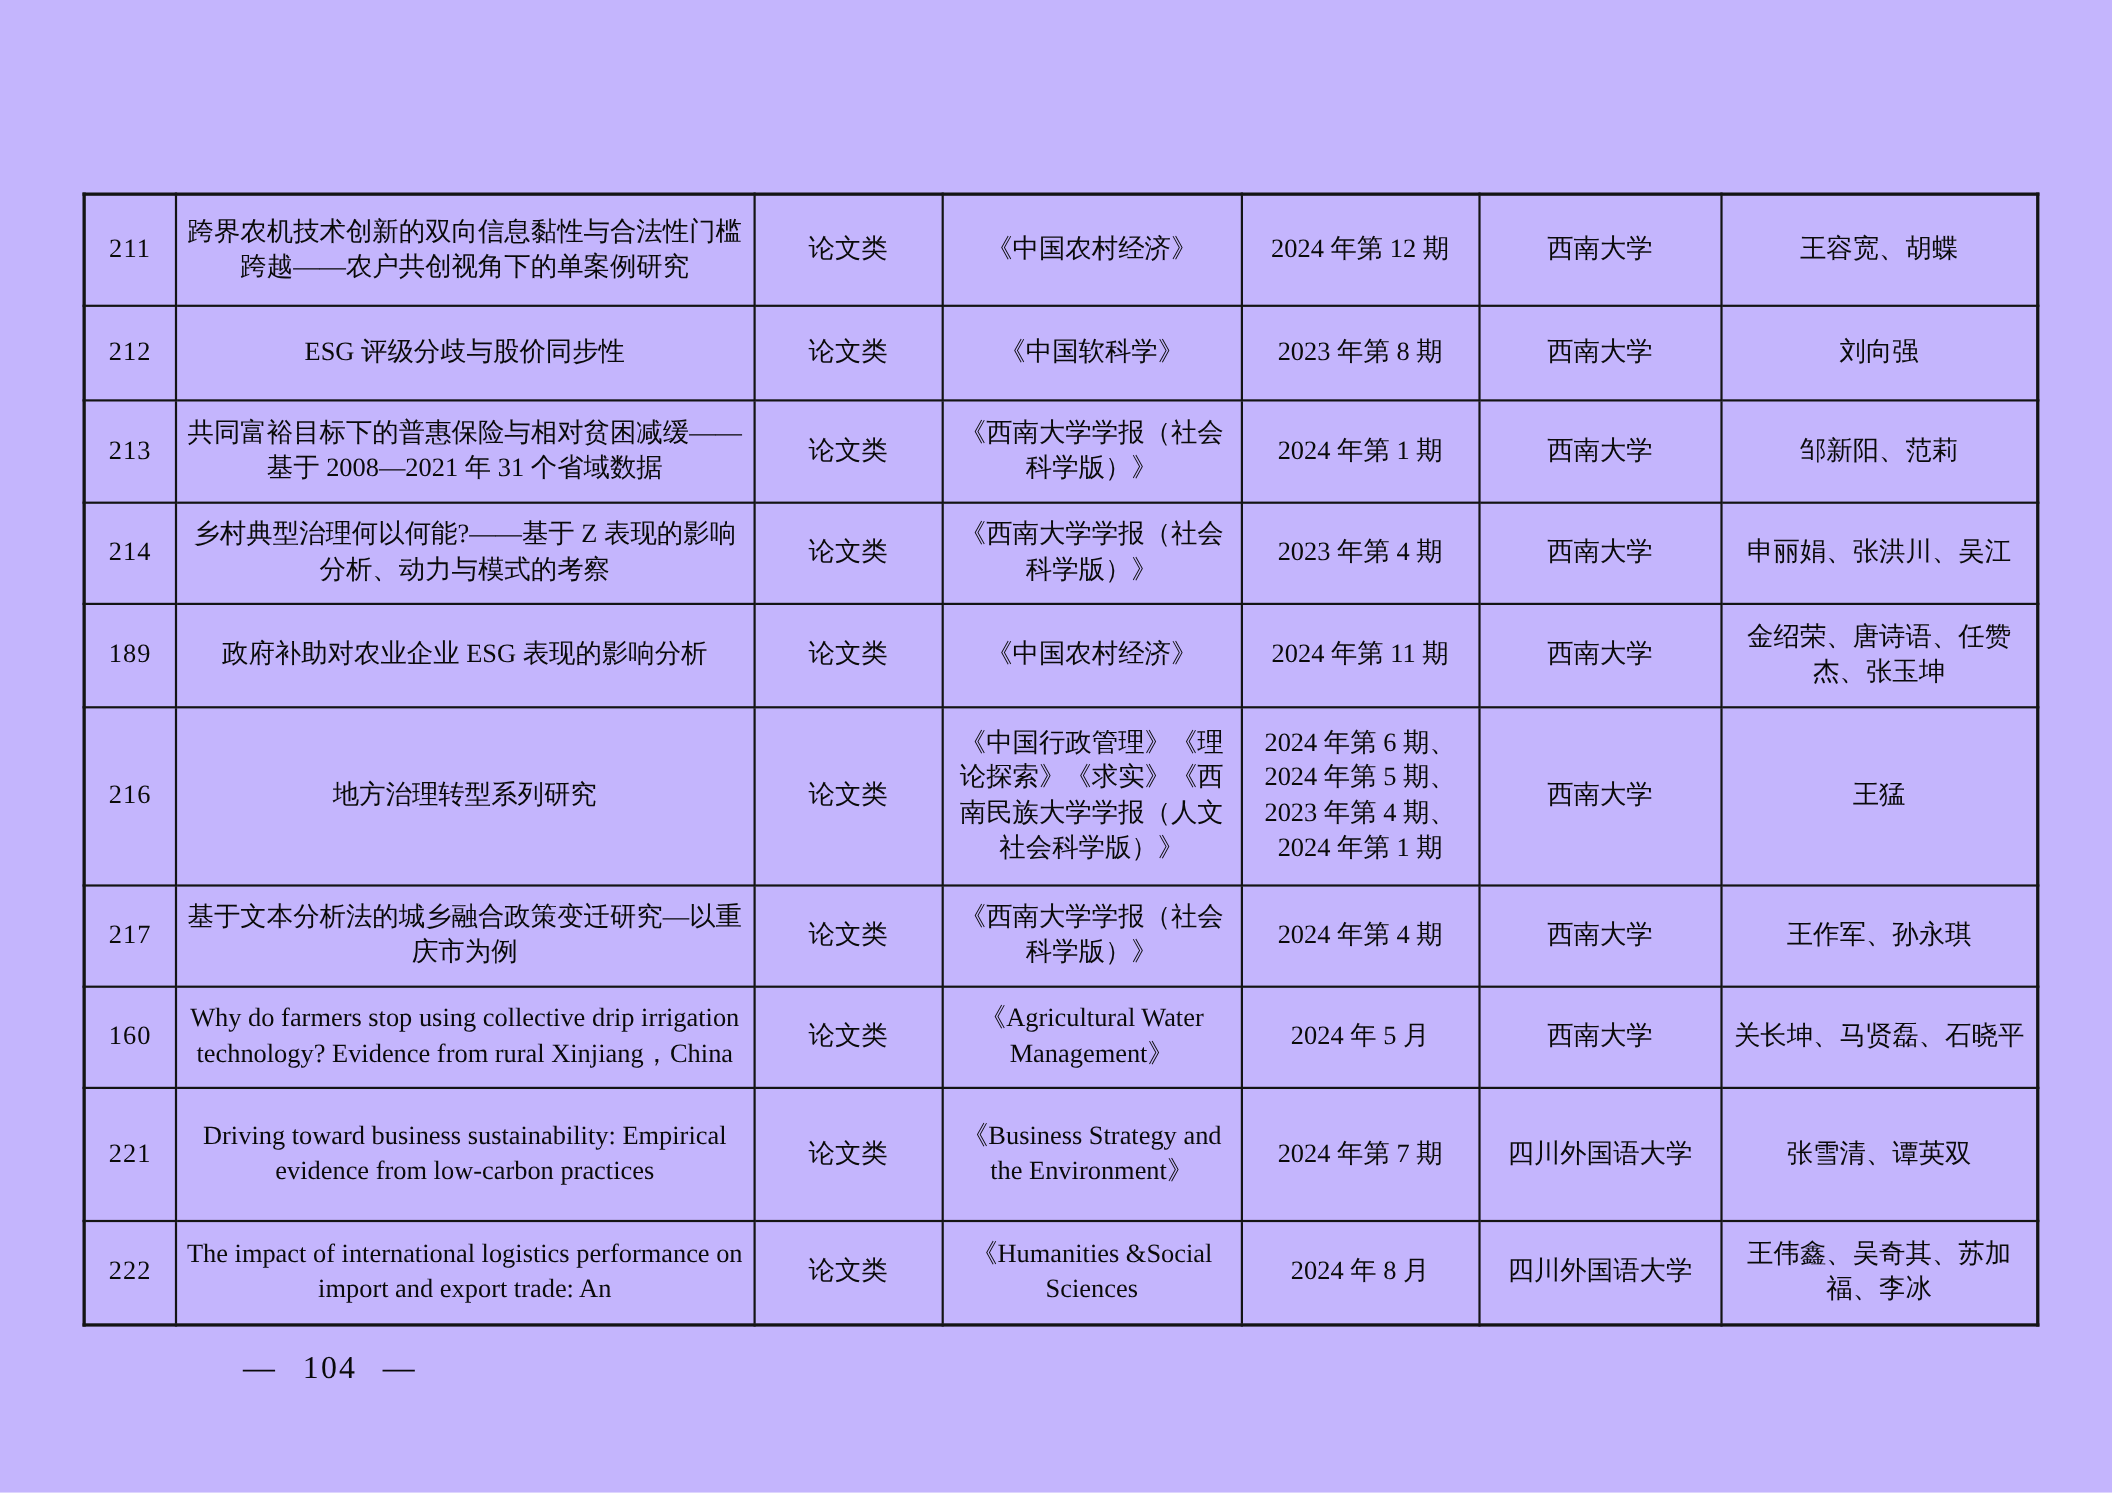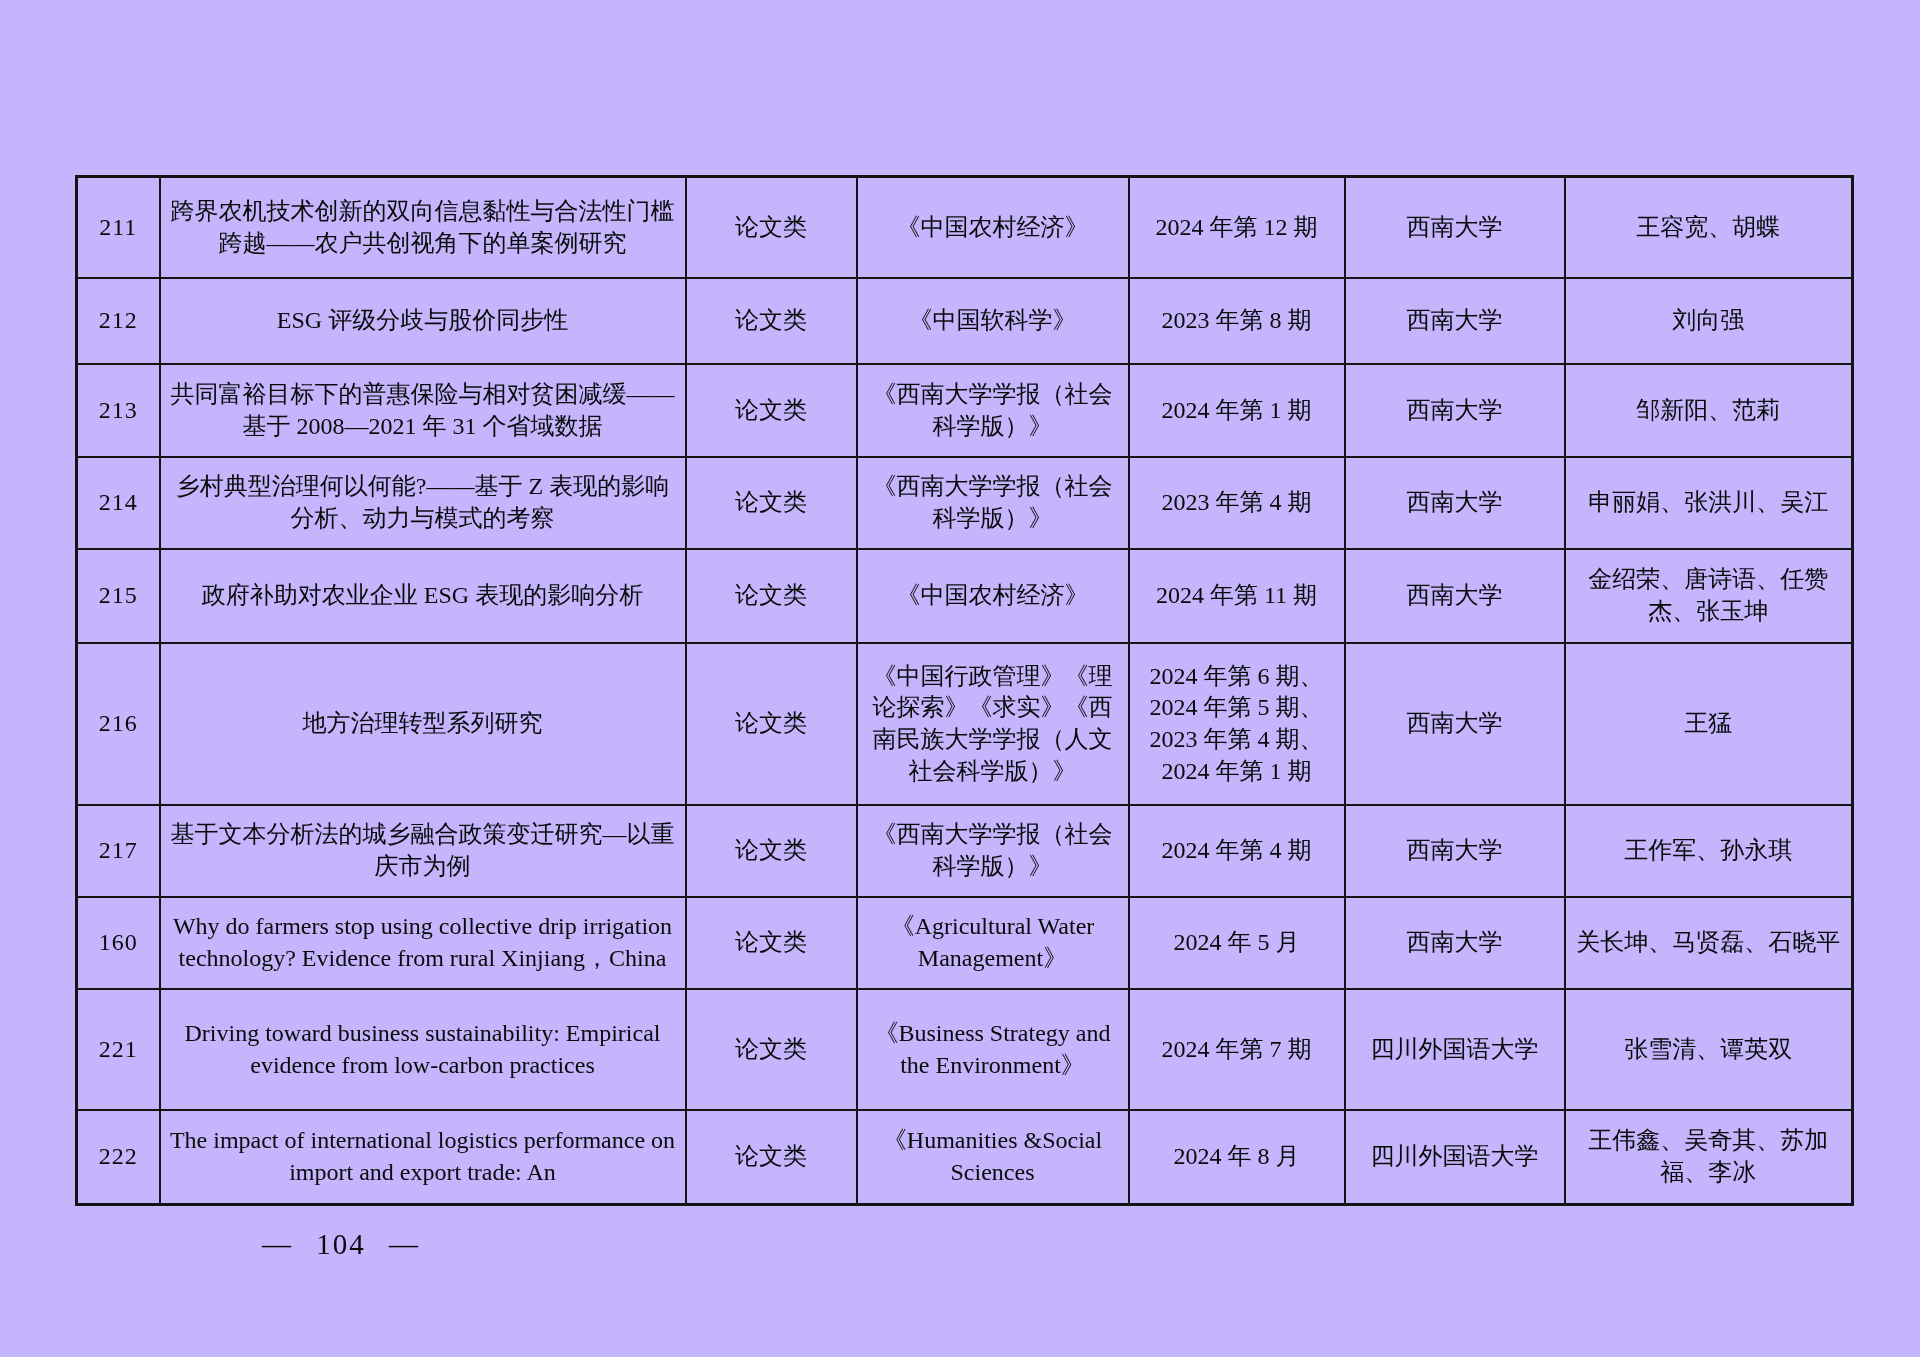--- a/index.html
+++ b/index.html
@@ -61,21 +61,21 @@
   tbody tr:nth-child(9)  td { height: 99px;  }
   tbody tr:nth-child(10) td { height: 72px;  }
   tbody tr:nth-child(11) td { height: 100px; }
   tbody tr:nth-child(12) td { height: 66px;  }
 
   .page-number {
     position: absolute;
     left: 180px;
     top: 1228px;
     width: 240px;
-    text-align: right;
+    text-align: center;
     font-size: 29px;
     letter-spacing: 2px;
     word-spacing: 14px;
     color: #0a0a0a;
   }
 </style>
 </head>
 <body>
 
 <div class="page">
@@ -121,21 +121,21 @@
         <tr>
           <td class="col-no">214</td>
           <td class="col-title">乡村典型治理何以何能?——基于 Z 表现的影响分析、动力与模式的考察</td>
           <td class="col-type">论文类</td>
           <td class="col-journal">《西南大学学报（社会科学版）》</td>
           <td class="col-issue">2023 年第 4 期</td>
           <td class="col-university">西南大学</td>
           <td class="col-authors">申丽娟、张洪川、吴江</td>
         </tr>
         <tr>
-          <td class="col-no">215</td>
+          <td class="col-no">189</td>
           <td class="col-title">政府补助对农业企业 ESG 表现的影响分析</td>
           <td class="col-type">论文类</td>
           <td class="col-journal">《中国农村经济》</td>
           <td class="col-issue">2024 年第 11 期</td>
           <td class="col-university">西南大学</td>
           <td class="col-authors">金绍荣、唐诗语、任赞杰、张玉坤</td>
         </tr>
         <tr>
           <td class="col-no">216</td>
           <td class="col-title">地方治理转型系列研究</td>

